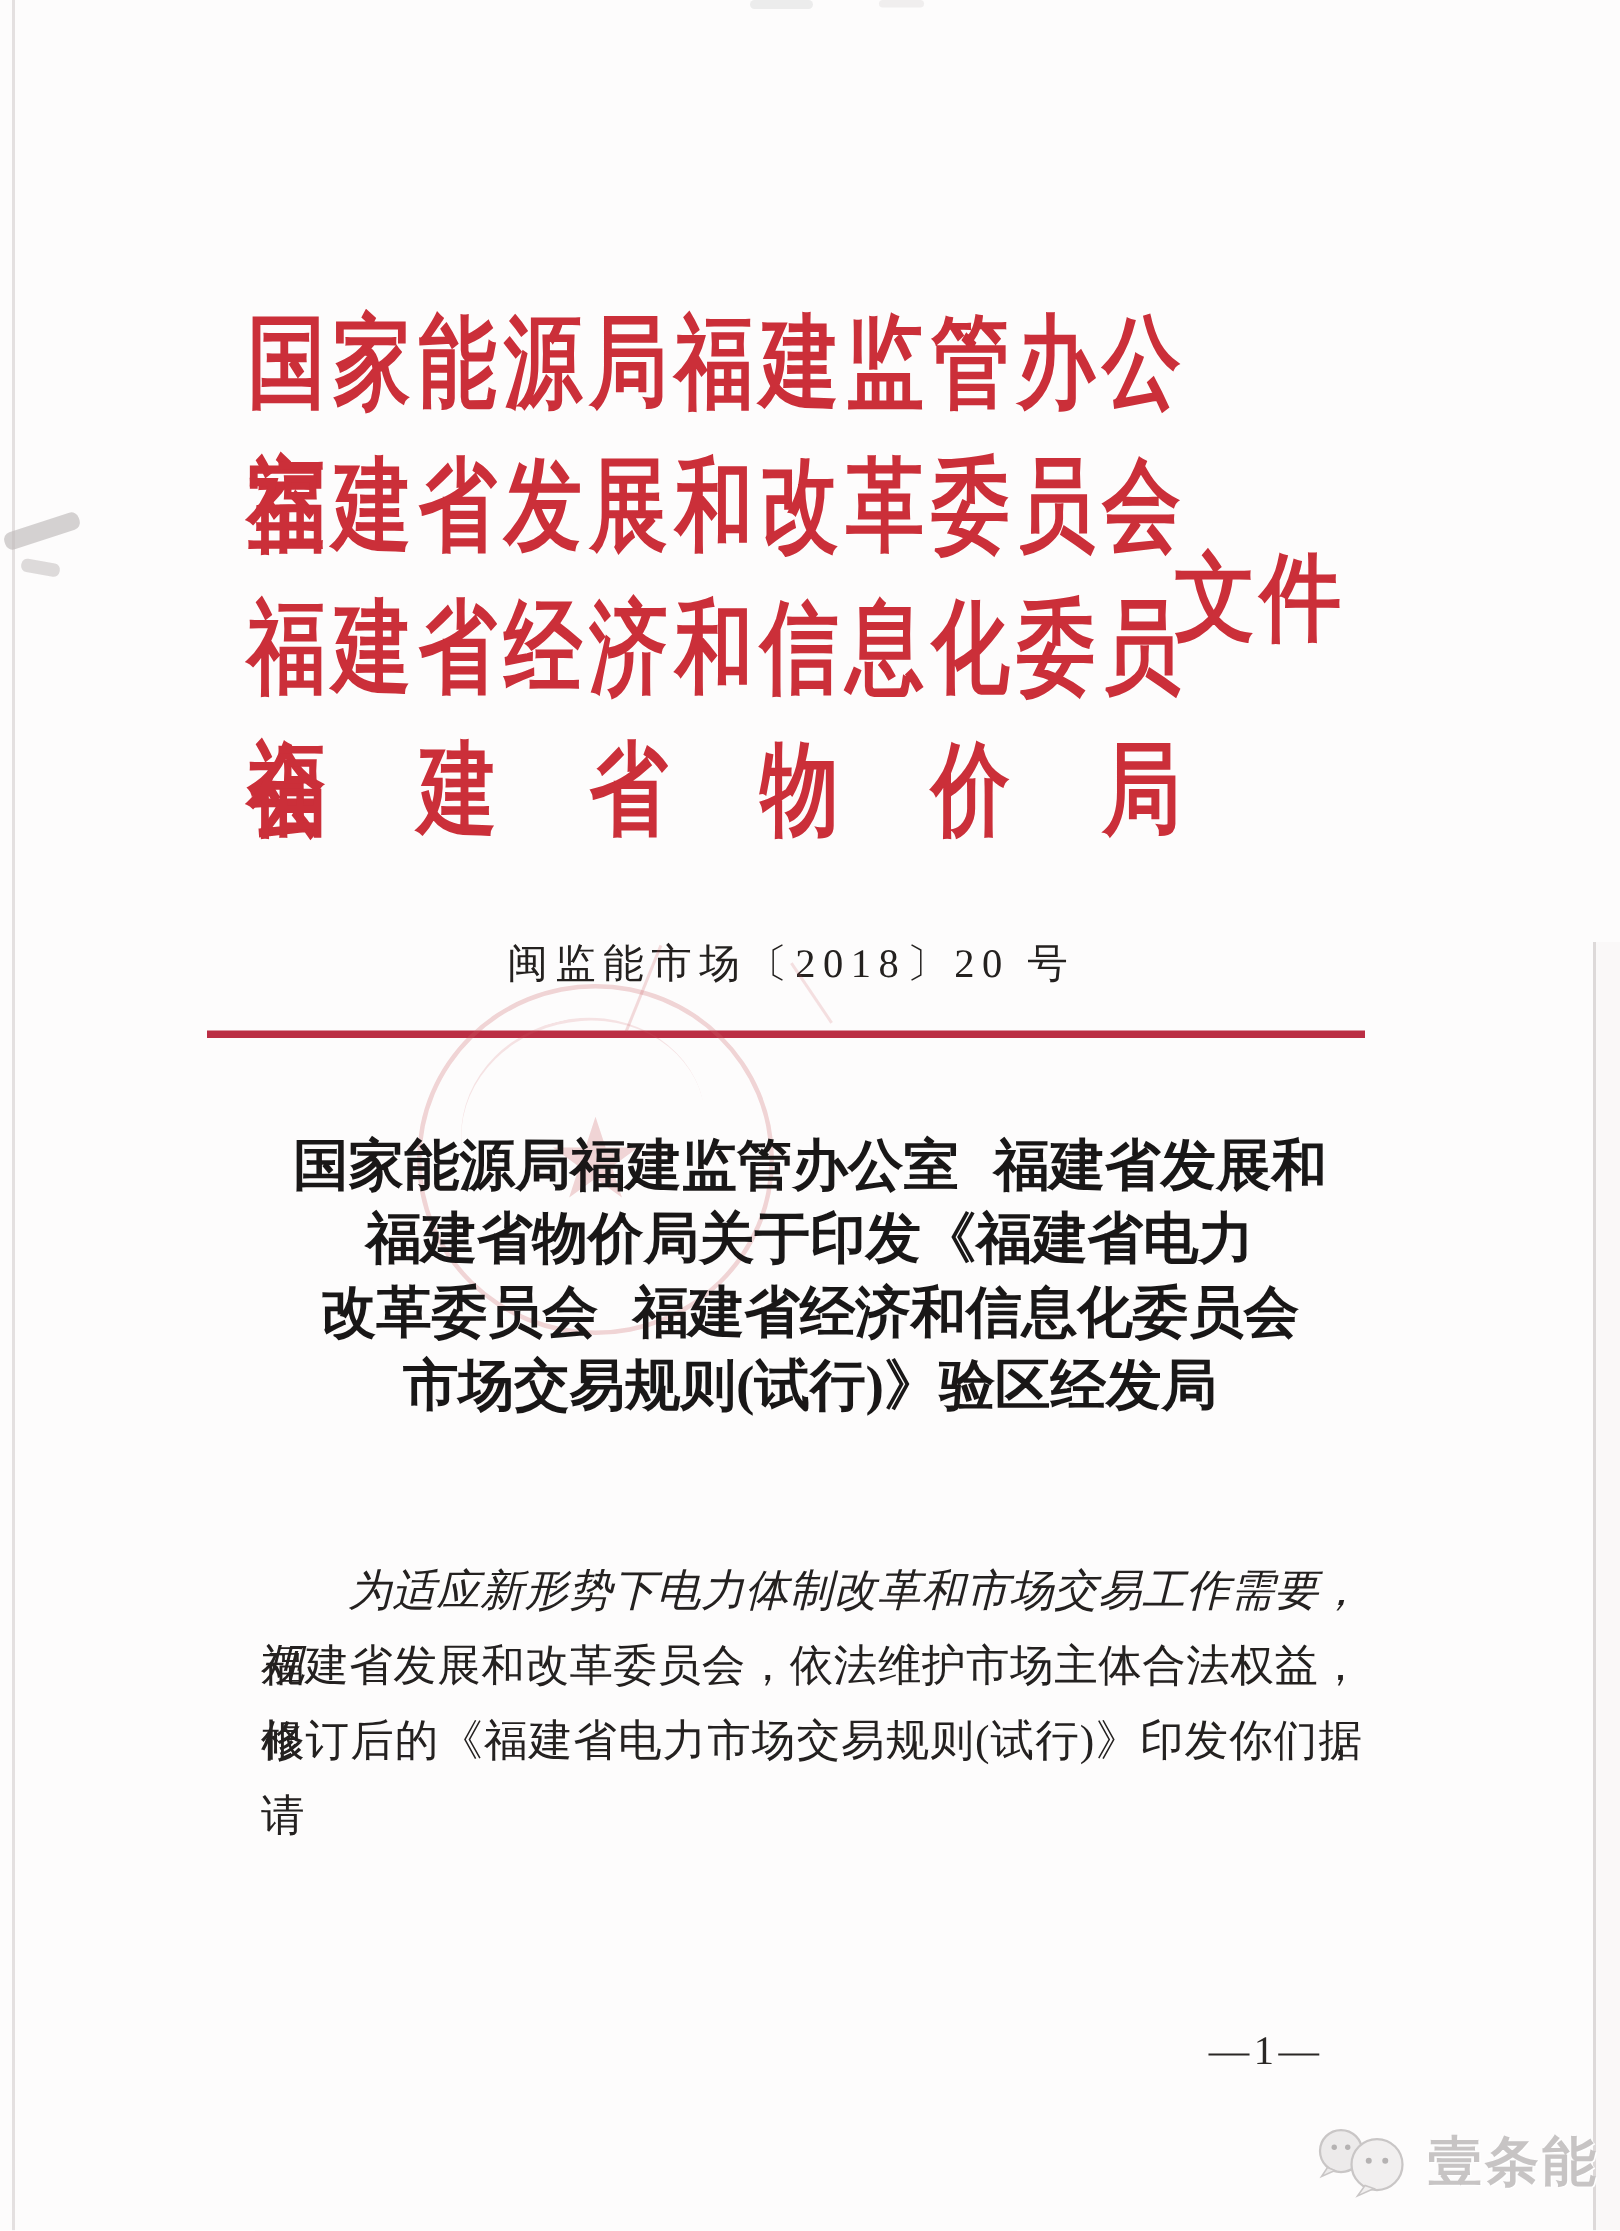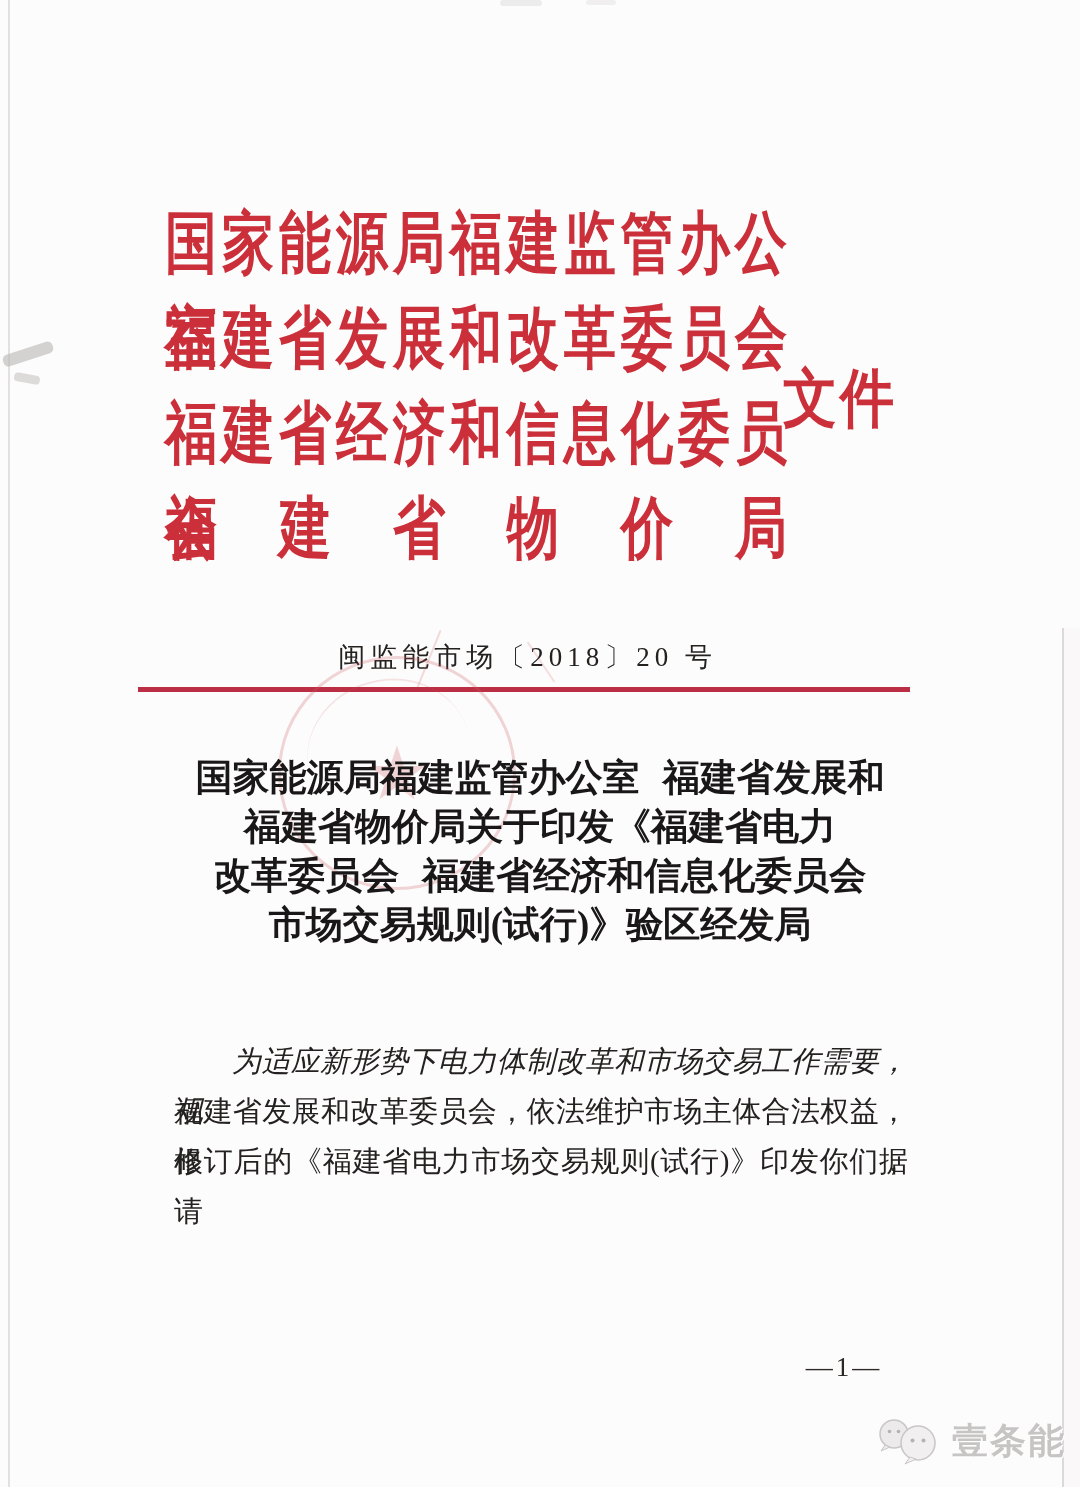--- a/index.html
+++ b/index.html
@@ -34,21 +34,21 @@
   }
   .doc-label {
     position: absolute; left: 783px; top: 356px;
     font-size: 54px; font-weight: bold; color: #cb2f39;
     letter-spacing: 3px;
     transform: scaleY(1.18); transform-origin: 50% 0;
   }
 
   .doc-number {
     position: absolute; left: 140px; top: 624px; width: 775px;
-    text-align: center; font-size: 27px; color: #24211f; letter-spacing: 5px; margin-top: 15px;
+    text-align: center; font-size: 27px; color: #24211f; letter-spacing: 5px;
   }
 
   .red-rule {
     position: absolute; left: 138px; top: 687px; width: 772px; height: 5px;
     background: #bb2e44;
   }
 
   
   .stamp {
     position: absolute; left: 278px; top: 656px; width: 232px; height: 228px;

